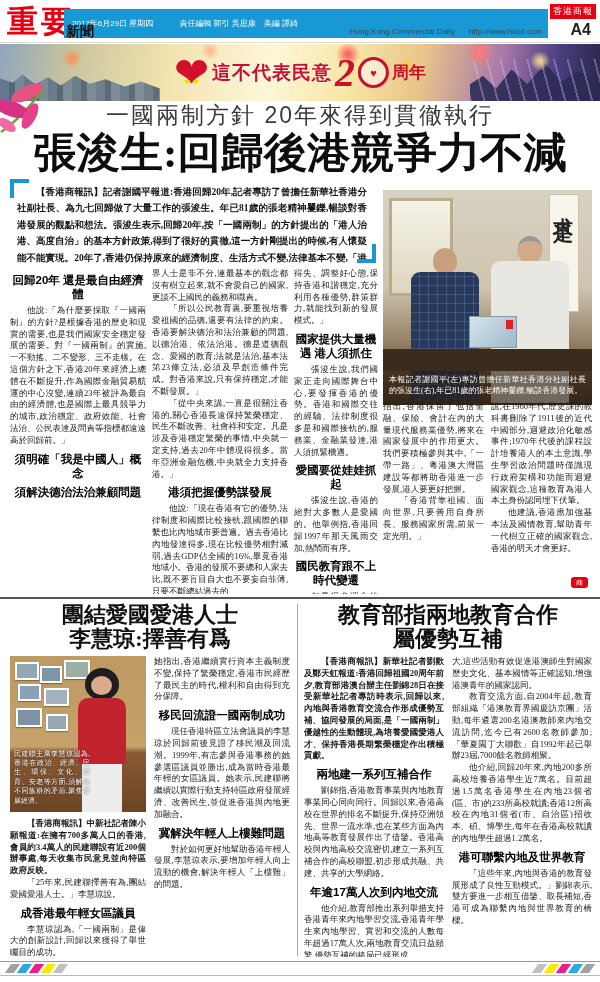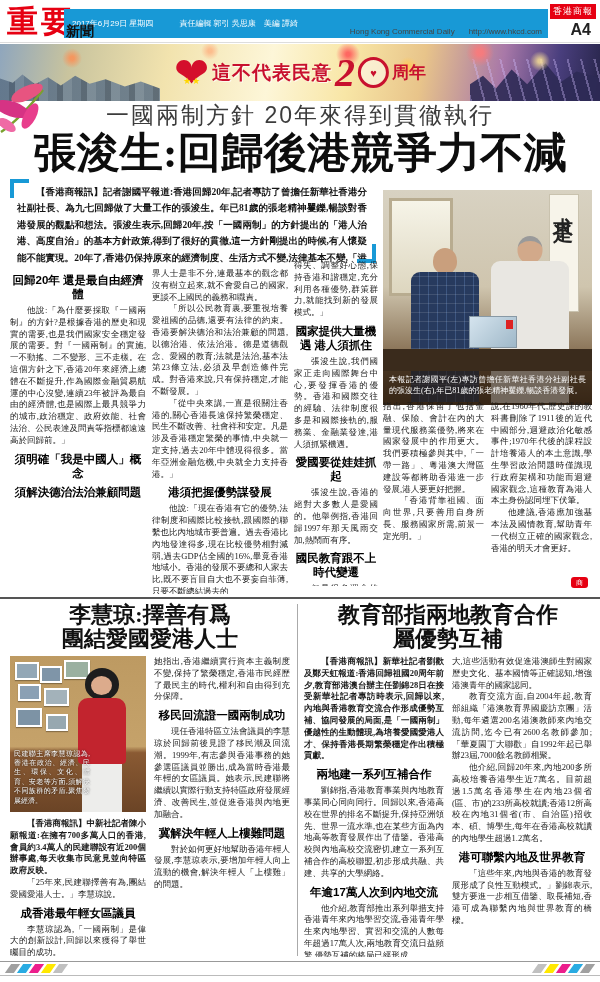--- a/index.html
+++ b/index.html
@@ -64,21 +64,21 @@
   .cn-br{right:0;bottom:0;border-right:4px solid #1899d6;border-bottom:4px solid #1899d6;}
   
   .acol{position:absolute;overflow:hidden;}
   .bp{font-size:8.5px;line-height:11.8px;text-align:justify;text-indent:17px;margin:0;color:#1a1a1a;}
   .bp.ni{text-indent:0;}
   .bp.bold{font-weight:bold;}
   .bh{font-size:11.5px;font-weight:bold;font-family:"Liberation Sans",sans-serif;text-align:center;
       margin:5px 0 4px;color:#000;line-height:14px;}
   .c1{left:10px;top:268px;width:136px;height:326px;}
   .c2{left:152px;top:268px;width:136px;height:326px;}
-  .c3{left:294px;top:260px;width:84px;height:326px;}
+  .c3{left:294px;top:268px;width:84px;height:326px;}
   .c4a{left:383px;top:401px;width:101px;height:192px;}
   .c4b{left:491px;top:401px;width:101px;height:192px;}
   
   .photo{position:absolute;left:383px;top:180px;width:209px;height:215px;overflow:hidden;
     background:linear-gradient(180deg,#d8d2c2 0%,#cfc5ae 45%,#8a7458 75%,#4e3c2a 100%);margin-top:10px;}
   .win{position:absolute;left:6px;top:8px;width:58px;height:92px;border:3px solid #b8ac90;
        background:linear-gradient(180deg,#f6f4e8,#ddd6bf);}
   .scroll{position:absolute;right:13px;top:4px;width:30px;height:118px;background:#f7f4ea;
           border:1px solid #c9c2ae;display:flex;justify-content:center;padding-top:6px;box-sizing:border-box;}
   .scroll span{writing-mode:vertical-rl;font-size:20px;font-weight:bold;color:#222;letter-spacing:6px;}
@@ -225,22 +225,22 @@
   <div class="acol c4b">
       <p class="bp ni">說,在1960年代,歷史課的教科書刪除了1911後的近代中國部分,迴避政治化敏感事件;1970年代後的課程設計培養港人的本土意識,學生學習政治問題時僅識現行政府架構和功能而迴避國家觀念,這種教育為港人本土身份認同埋下伏筆。</p>
       <p class="bp">他建議,香港應加強基本法及國情教育,幫助青年一代樹立正確的國家觀念,香港的明天才會更好。</p>
     </div>
   <div class="endlogo">商</div>
 
   <div class="rule"></div>
   <div class="vdiv"></div>
 
   <div class="subhead-big shL">
+    <div>團結愛國愛港人士</div>
     <div>李慧琼:擇善有爲</div>
-    <div>團結愛國愛港人士</div>
   </div>
   <div class="portrait">
     <div class="pw" style="left:5px;top:6px;width:20px;height:14px;"></div>
     <div class="pw" style="left:30px;top:10px;width:18px;height:13px;background:#7f95a8;"></div>
     <div class="pw" style="left:54px;top:4px;width:22px;height:15px;background:#9ab0a0;"></div>
     <div class="pw" style="left:8px;top:28px;width:19px;height:13px;background:#8aa0b4;"></div>
     <div class="pw" style="left:34px;top:32px;width:21px;height:14px;background:#a3b2ba;"></div>
     <div class="pw" style="left:6px;top:52px;width:22px;height:15px;background:#7d93a5;"></div>
     <div class="pw" style="left:36px;top:58px;width:18px;height:13px;background:#97a8b0;"></div>
     <div class="woman">

